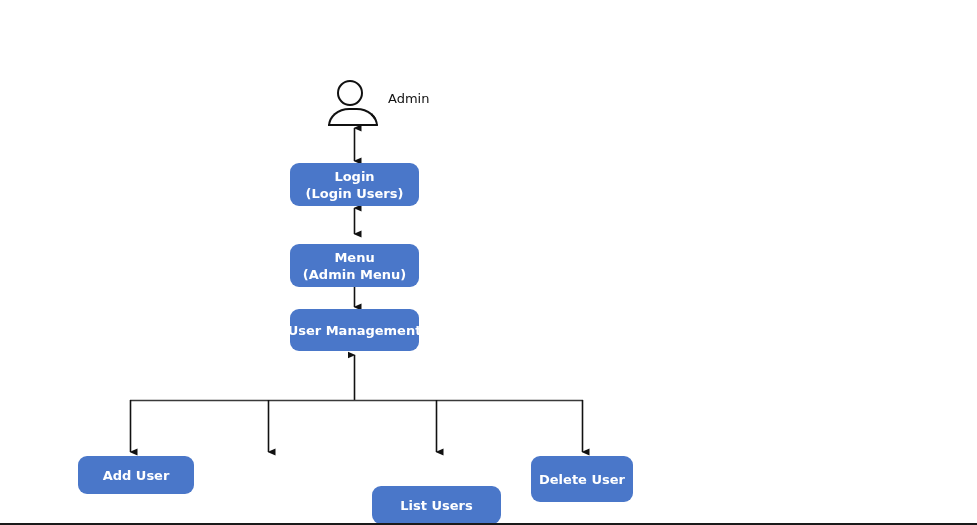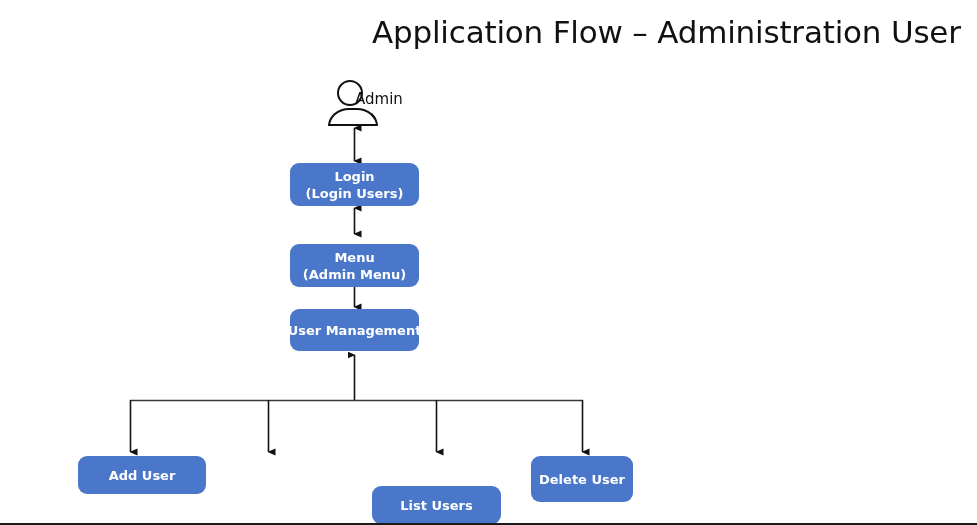--- a/index.html
+++ b/index.html
@@ -59,23 +59,23 @@
     height: 18px;
     border: 2px solid #111111;
     border-bottom: 2px solid #111111;
     border-top-left-radius: 26px 22px;
     border-top-right-radius: 26px 22px;
     box-sizing: border-box;
     background: #ffffff;
   }
   #actor-label {
     position: absolute;
-    left: 355px;
+    left: 388px;
     top: 90px;
-    font-size: 15px;
+    font-size: 13px;
     line-height: 18px;
     color: #111111;
     white-space: nowrap;
   }
 
   
   .node {
     position: absolute;
     background: #4A77C9;
     border-radius: 9px;
@@ -89,41 +89,40 @@
     justify-content: center;
     box-sizing: border-box;
     padding: 2px 24px;
   }
   .node .l1, .node .l2 { display: block; white-space: nowrap; }
 
   #node-login      { left: 290px; top: 163px; width: 129px; height: 43px; }
   #node-menu       { left: 290px; top: 236px; width: 129px; height: 43px; margin-top: 8px; }
   #node-usermgmt   { left: 290px; top: 309px; width: 129px; height: 42px; }
 
-  #node-add        { left: 78px;  top: 456px; width: 128px; height: 38px; }
+  #node-add        { left: 78px;  top: 456px; width: 116px; height: 38px; }
   #node-update     { left: 215px; top: 456px; width: 105px; height: 38px; }
   #node-list       { left: 372px; top: 456px; width: 129px; height: 38px; margin-top: 30px; }
   #node-delete     { left: 531px; top: 456px; width: 102px; height: 46px; }
 
   
   #wires {
     position: absolute;
     left: 0;
     top: 0;
     width: 977px;
     height: 525px;
     pointer-events: none;
   }
 </style>
 </head>
 <body>
 
 <div id="slide">
 
-  <div id="title">Application Flow – Administration User</div>
 
   <div id="actor">
     <div class="head"></div>
     <div class="body"></div>
   </div>
   <div id="actor-label">Admin</div>
 
   <svg id="wires" viewBox="0 0 977 525" xmlns="http://www.w3.org/2000/svg">
     <defs>
       <marker id="ah-up" markerWidth="8" markerHeight="8" refX="4" refY="7" orient="auto-start-reverse" markerUnits="userSpaceOnUse">

